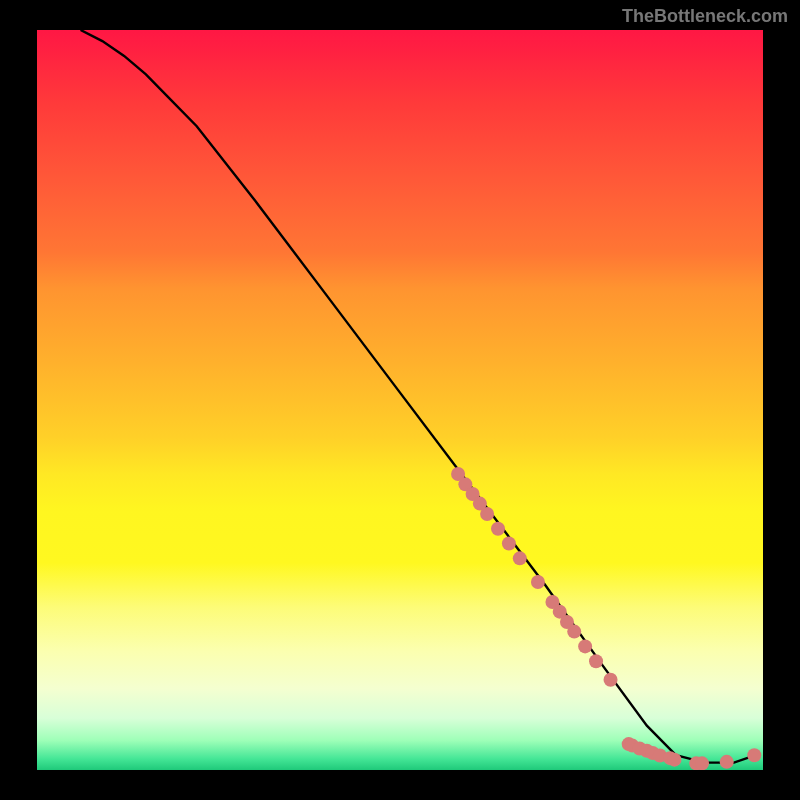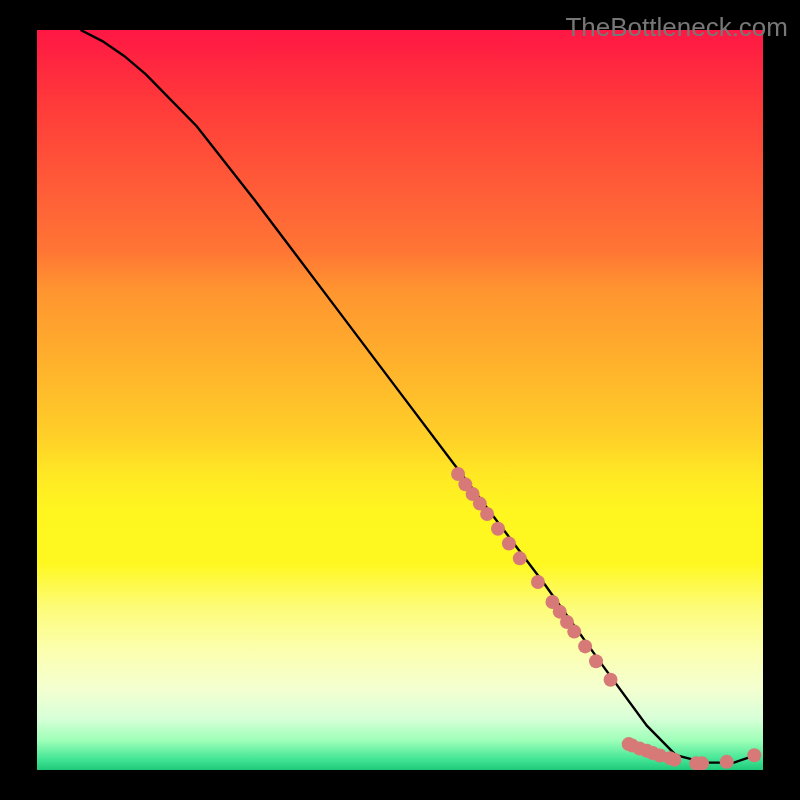--- a/index.html
+++ b/index.html
@@ -5,24 +5,24 @@
   * { margin: 0; padding: 0; box-sizing: border-box; }
   body {
     width: 800px;
     height: 800px;
     background: #000;
     position: relative;
     font-family: Arial, sans-serif;
   }
   .watermark {
     position: absolute;
-    top: 12px;
+    top: 6px;
     right: 12px;
-    font-size: 26px;
-    font-weight: normal;
+    font-size: 18px;
+    font-weight: bold;
     color: #777;
     z-index: 10;
   }
   .plot-area {
     position: absolute;
     left: 37px;
     top: 30px;
     width: 726px;
     height: 740px;
     background: linear-gradient(to bottom,

